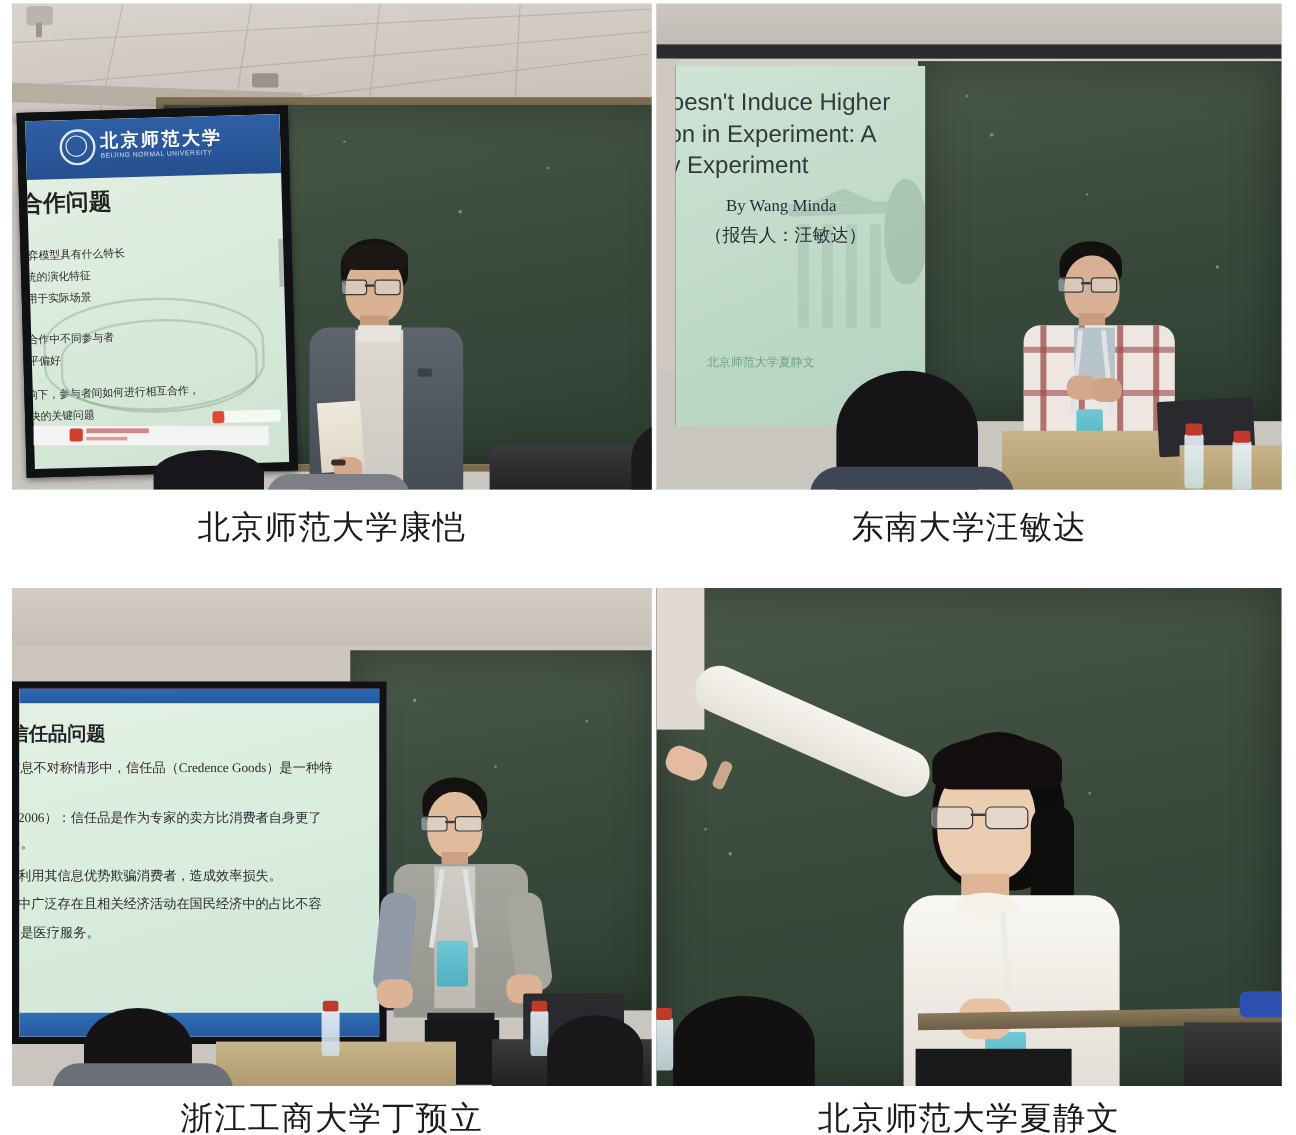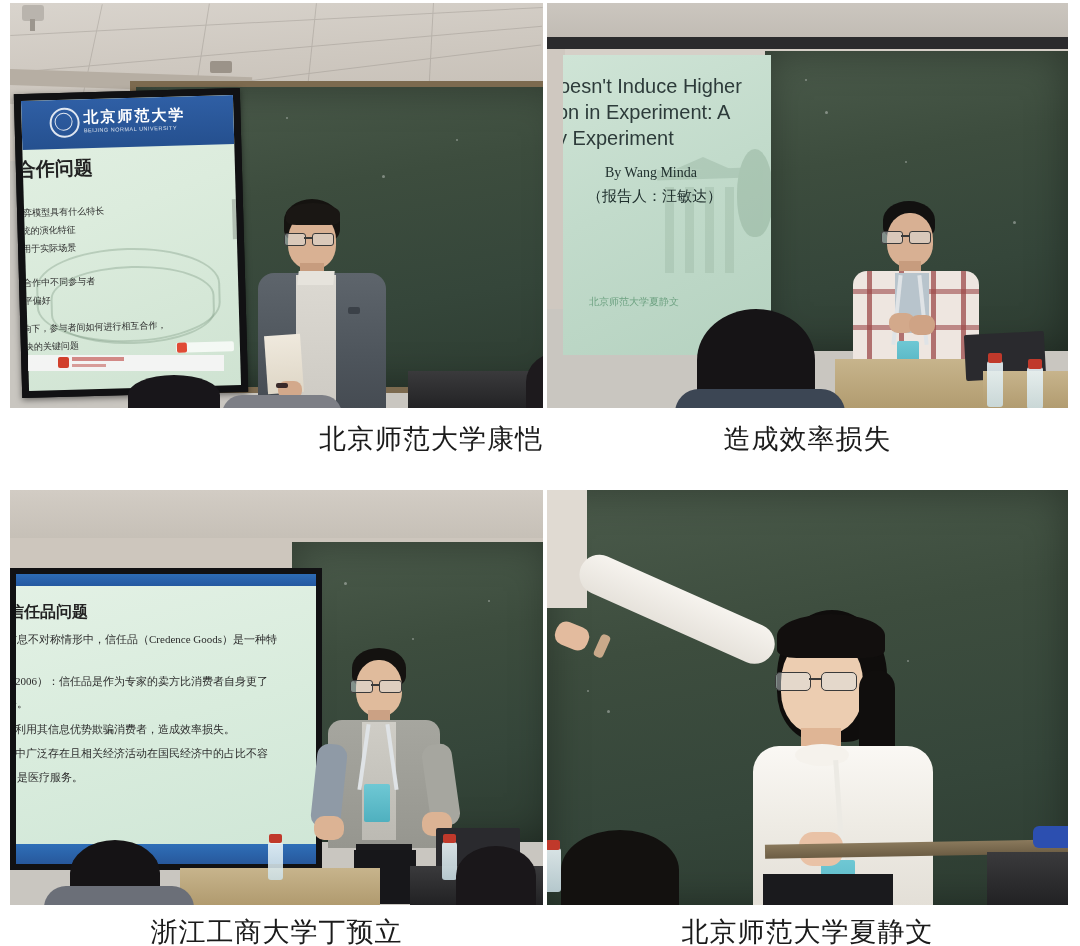--- a/index.html
+++ b/index.html
@@ -28,21 +28,21 @@
   .caption{
     position:absolute;
     text-align:center;
     font-size:27px;
     line-height:34px;
     color:#1b1b1b;
     letter-spacing:1px;
     font-family:"Liberation Serif","DejaVu Serif",serif;
     white-space:nowrap;
   }
-  .cap-1{left:10px;top:422px;width:533px;text-align:right;}
+  .cap-1{left:10px;top:422px;width:533px;}
   .cap-2{left:547px;top:422px;width:521px;}
   .cap-3{left:10px;top:915px;width:533px;}
   .cap-4{left:547px;top:915px;width:521px;}
 
   
   .layer{position:absolute;}
 
   
   .ceiling{left:0;top:0;width:100%;height:28%;
     background:linear-gradient(175deg,#d9d4cd 0%,#cfc9c1 45%,#c4bdb4 100%);}
@@ -429,17 +429,17 @@
     <div class="layer" style="left:486px;top:336px;width:46px;height:22px;background:#2c4fb0;border-radius:6px;"></div>
 
     <div class="layer desk-dark" style="left:440px;top:362px;width:200px;height:54px;"></div>
 
     <div class="layer" style="left:14px;top:340px;width:118px;height:80px;background:#13110f;border-radius:50% 50% 0 0;"></div>
     <div class="bottle" style="left:-2px;top:358px;width:16px;height:44px;"></div>
     <div class="bottle-cap" style="left:-1px;top:350px;width:14px;height:10px;"></div>
   </div>
 
   <div class="caption cap-1">北京师范大学康恺</div>
-  <div class="caption cap-2">造成效率损失</div>
+  <div class="caption cap-2">东南大学汪敏达</div>
   <div class="caption cap-3">浙江工商大学丁预立</div>
   <div class="caption cap-4">北京师范大学夏静文</div>
 
 </div>
 
 </body></html>

